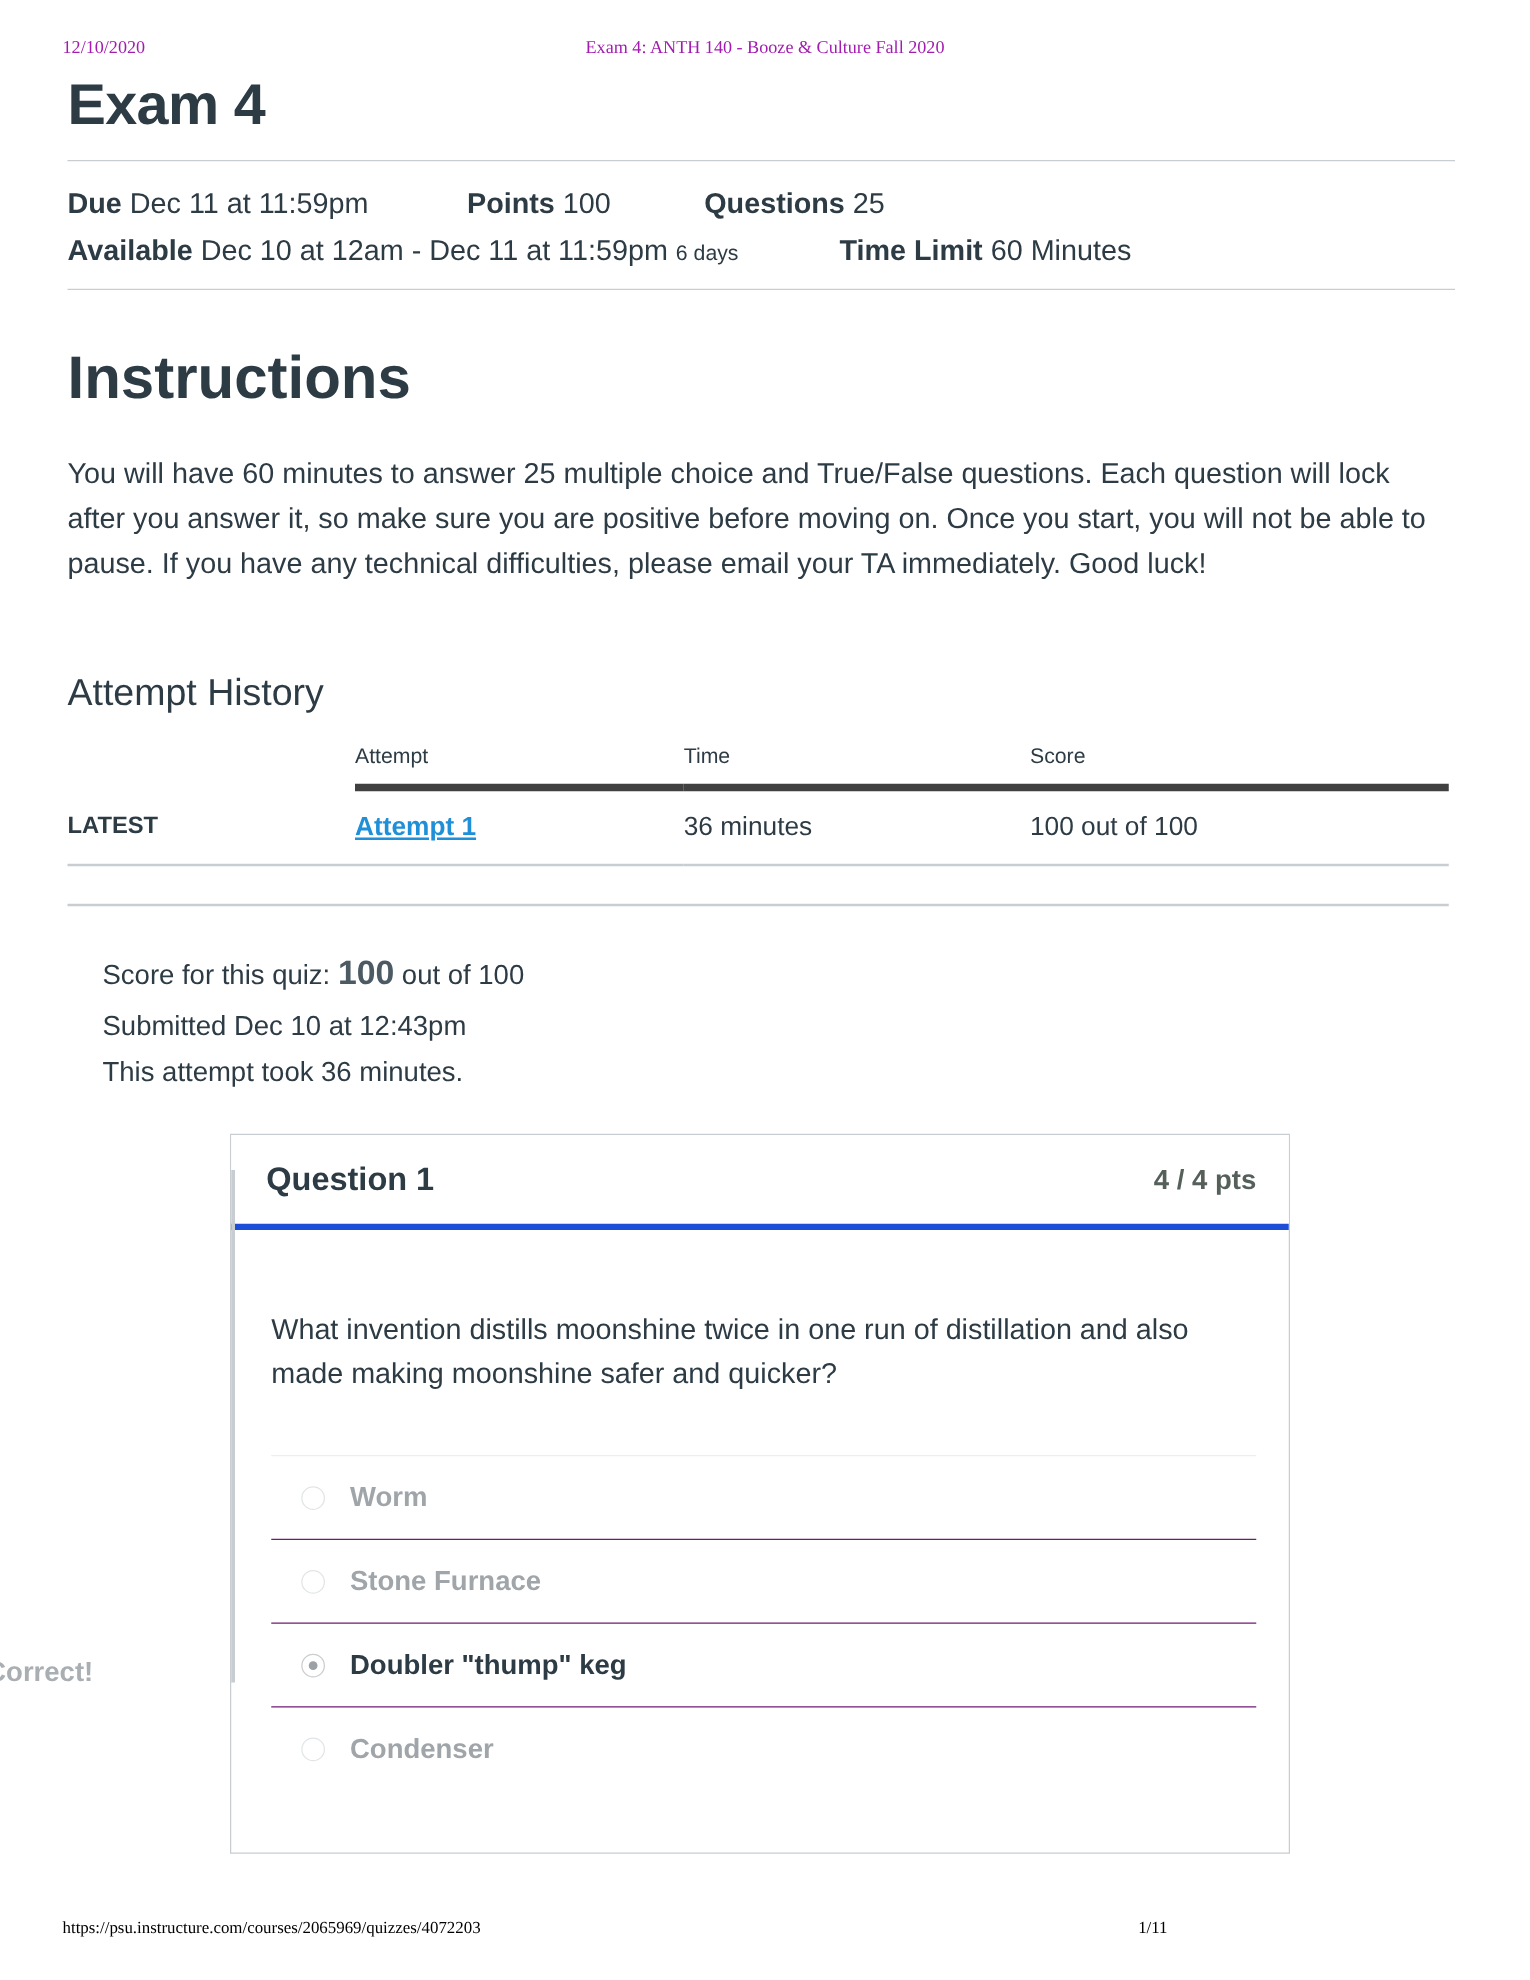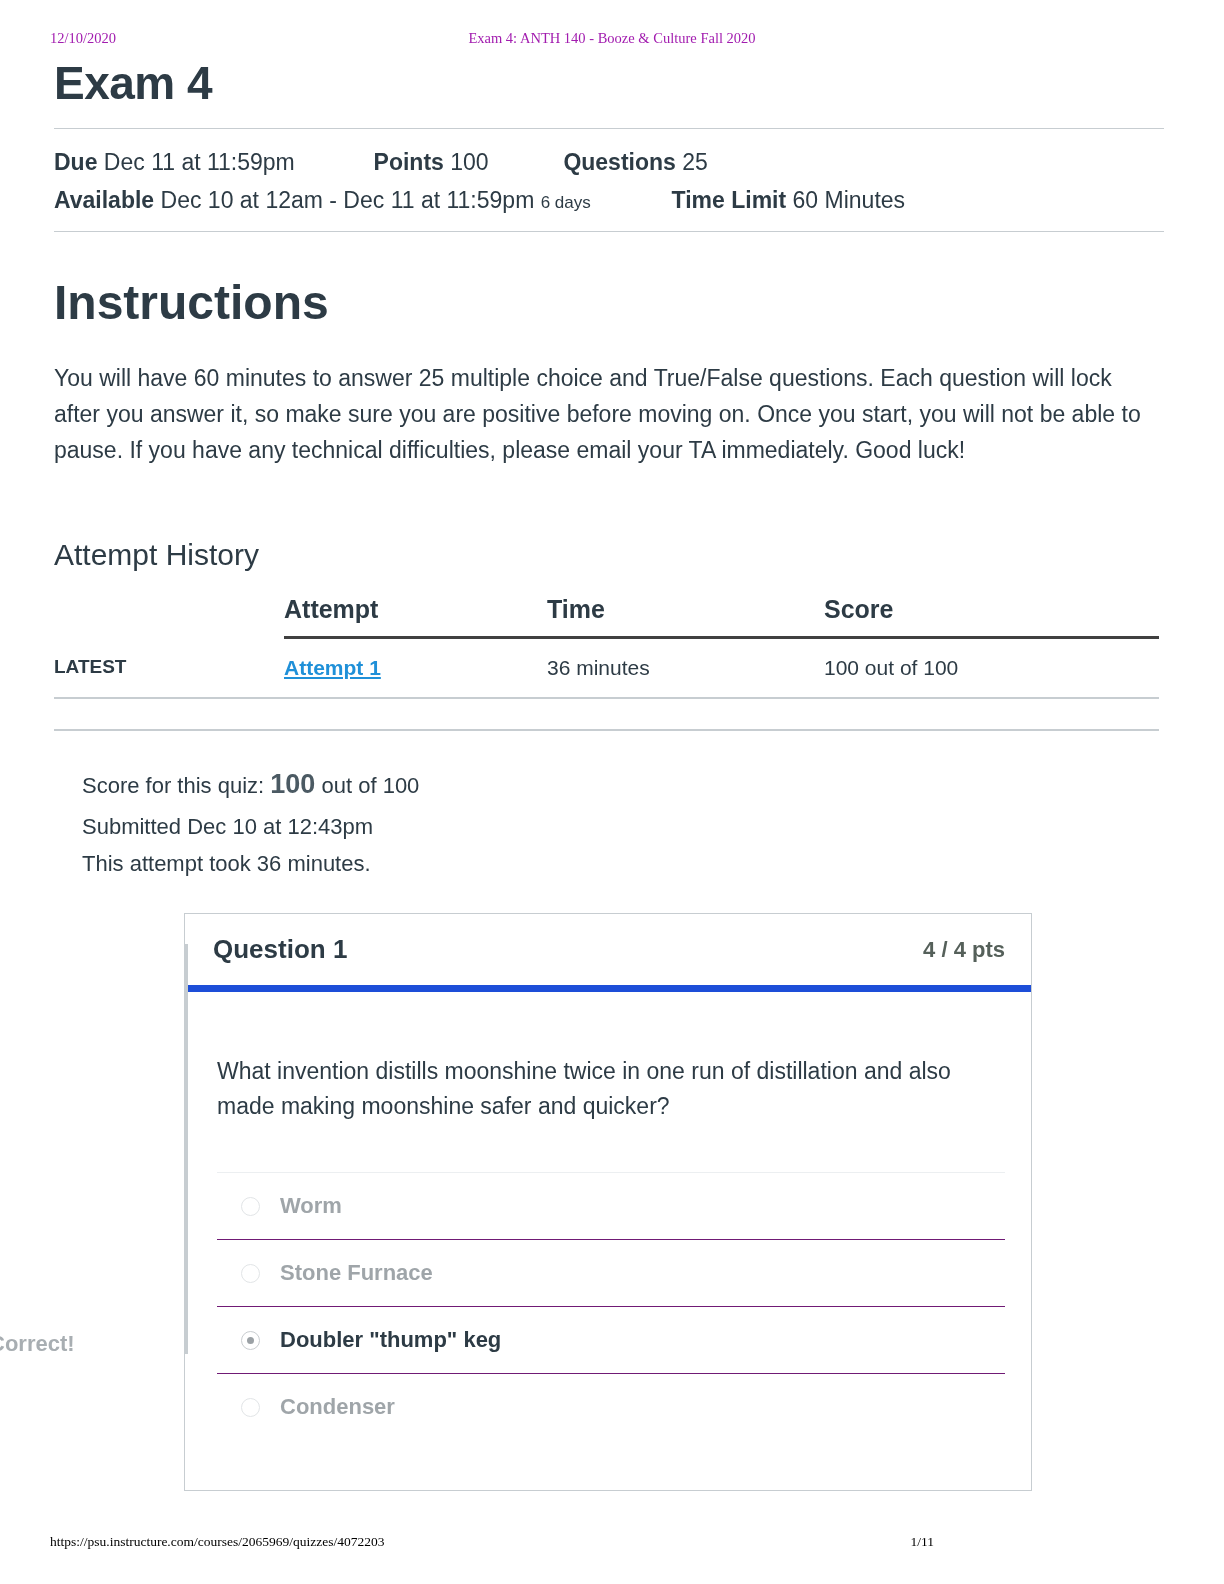--- a/index.html
+++ b/index.html
@@ -139,25 +139,25 @@
 
   
   .attempts {
     margin-top: 22px;
     width: 1105px;
     border-collapse: collapse;
     font-size: 21px;
   }
   .attempts th {
     text-align: left;
-    font-weight: bold;
-    font-size: 25px;
+    font-weight: normal;
+    font-size: 17px;
     color: #2d3b45;
     padding: 0 0 12px 0;
-    border-bottom: 3px solid #404040;
+    border-bottom: 6px solid #404040;
   }
   .attempts td {
     padding: 17px 0 17px 0;
     border-bottom: 2px solid #c7cdd1;
     color: #2d3b45;
     vertical-align: middle;
   }
   .attempts .c-kept { width: 230px; font-weight: bold; font-size: 19px; }
   .attempts .c-attempt { width: 263px; }
   .attempts .c-time { width: 277px; }
@@ -196,21 +196,21 @@
     position: relative;
     margin-top: 30px;
     margin-left: 130px;
     width: 848px;
   }
   .q-box {
     border: 1px solid #c7cdd1;
     background: #fff;
   }
   .q-header {
-    border-bottom: 7px solid #1d4ed8;
+    border-bottom: 5px solid #1d4ed8;
     background: #fff;
     padding: 20px 26px 20px 28px;
     display: flex;
     align-items: center;
     justify-content: space-between;
     text-align: center;
   }
   .q-title {
     font-size: 26px;
     font-weight: bold;

